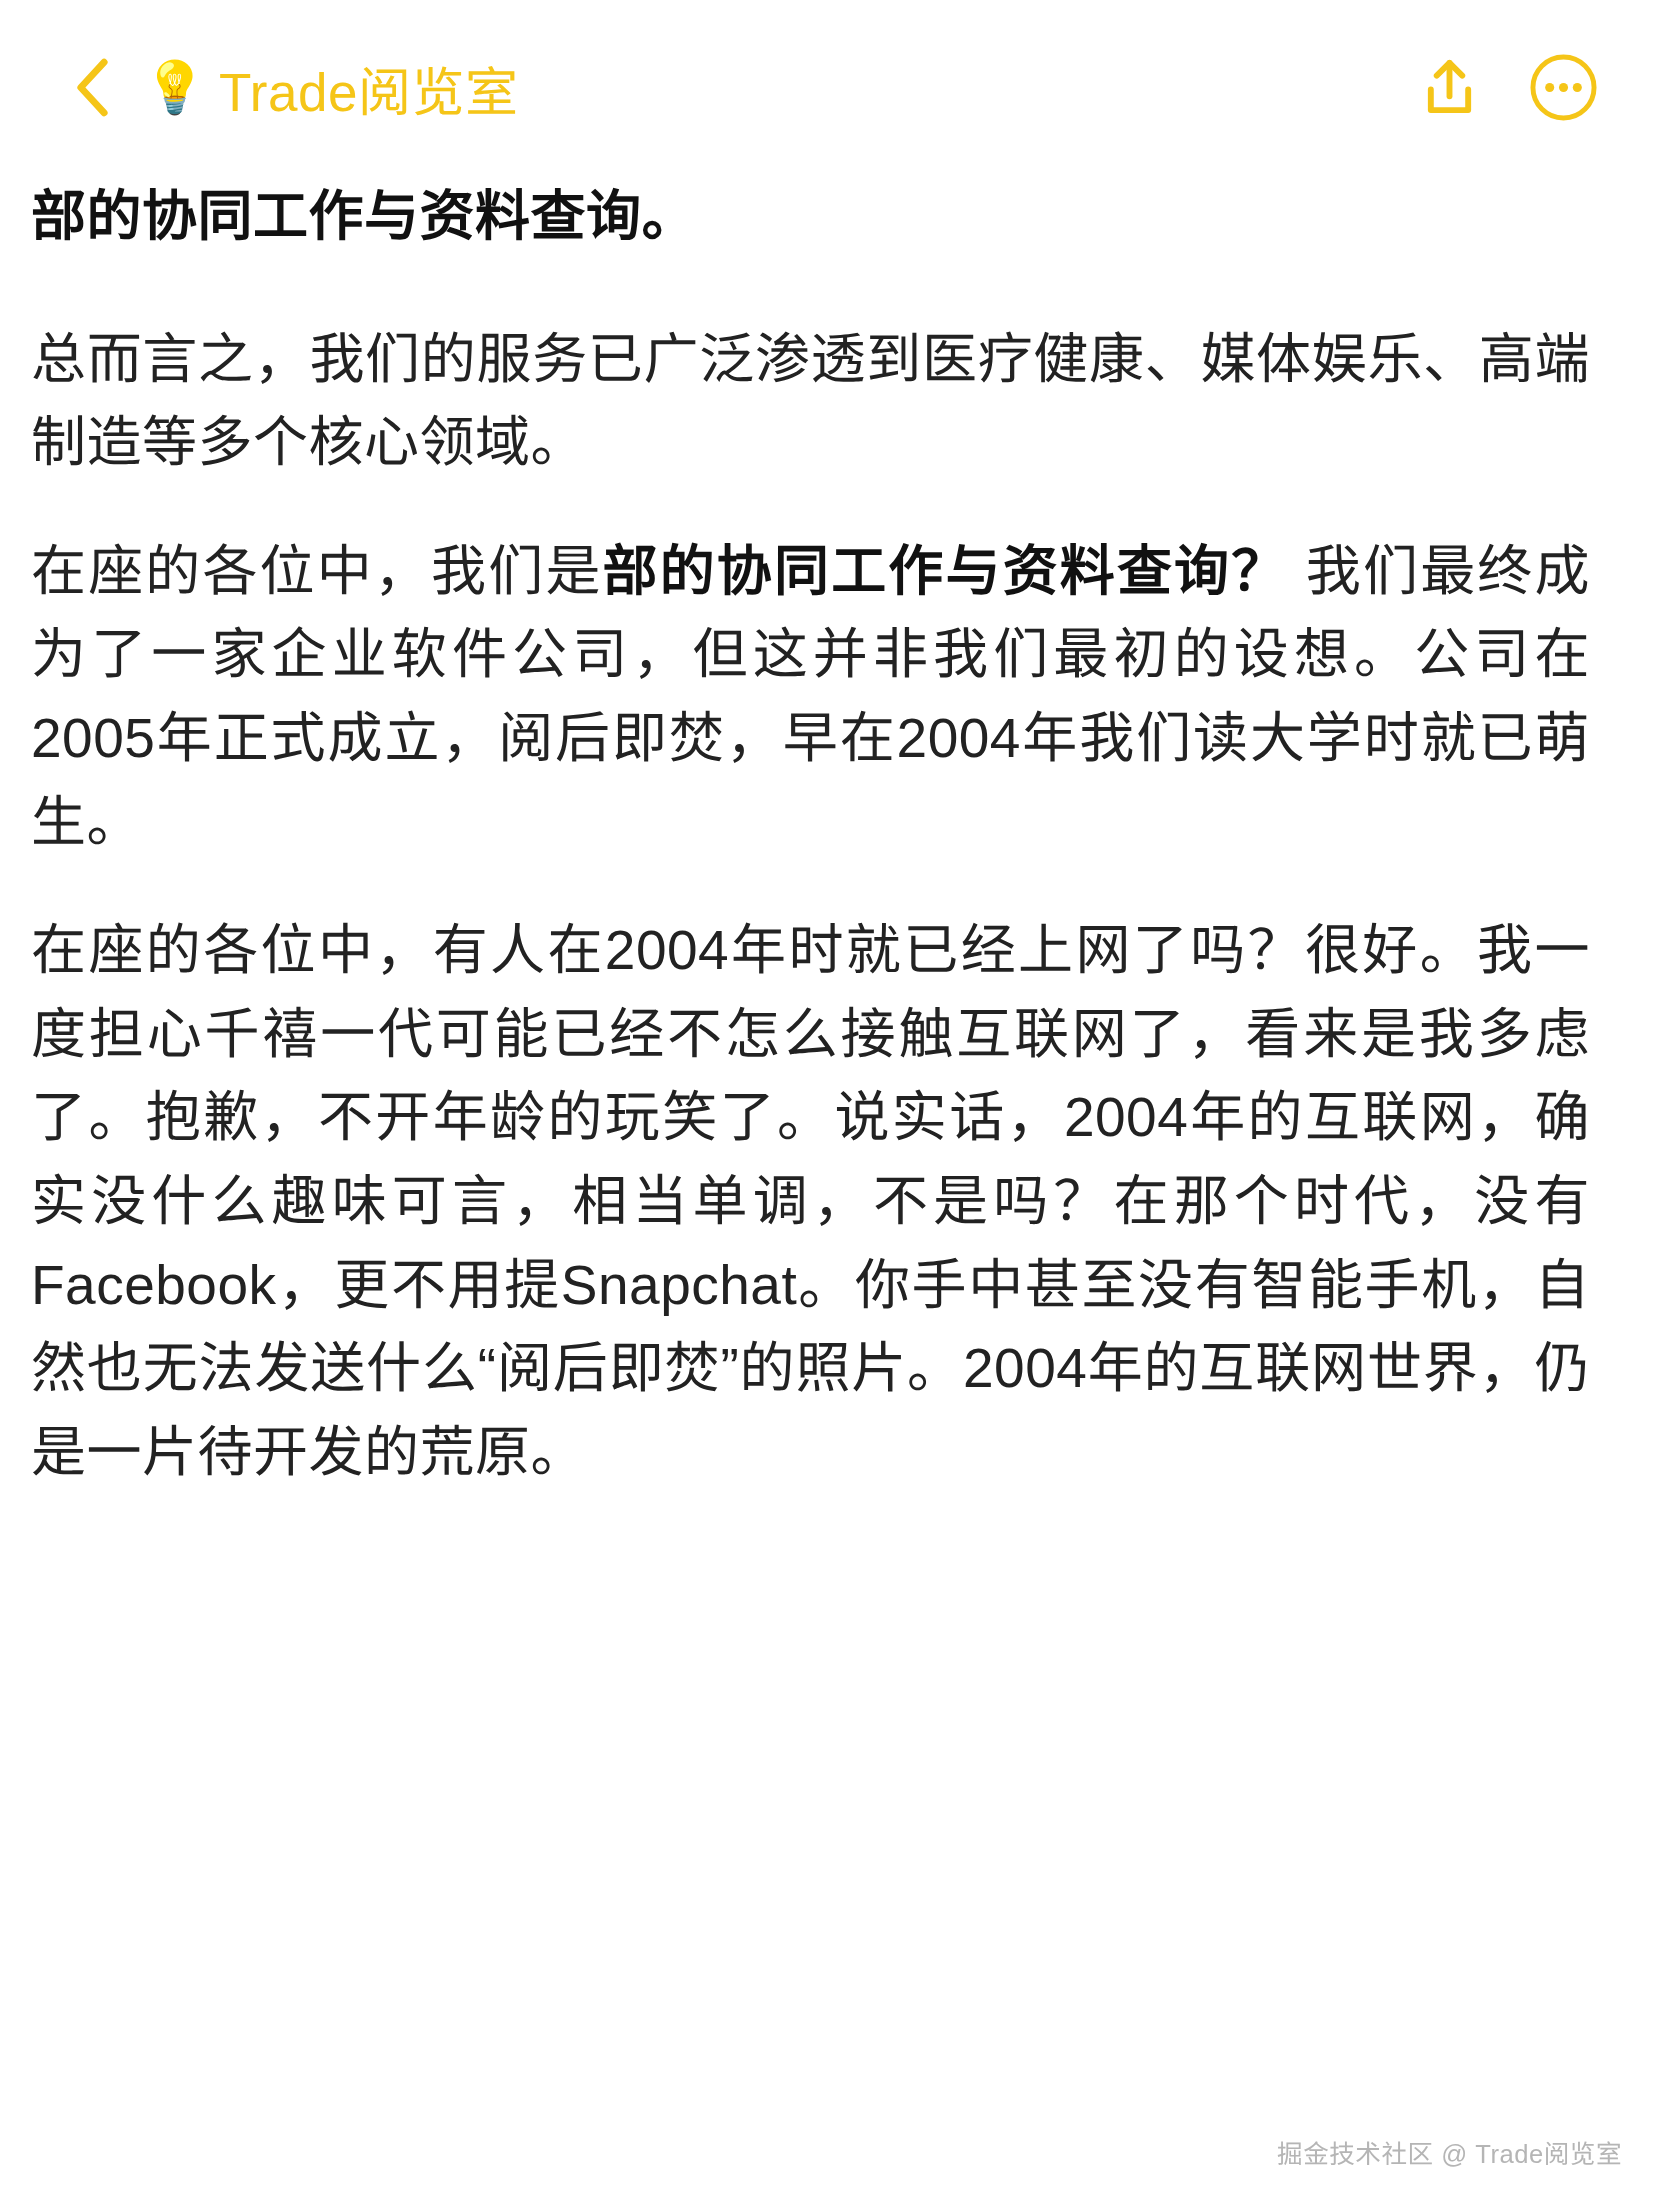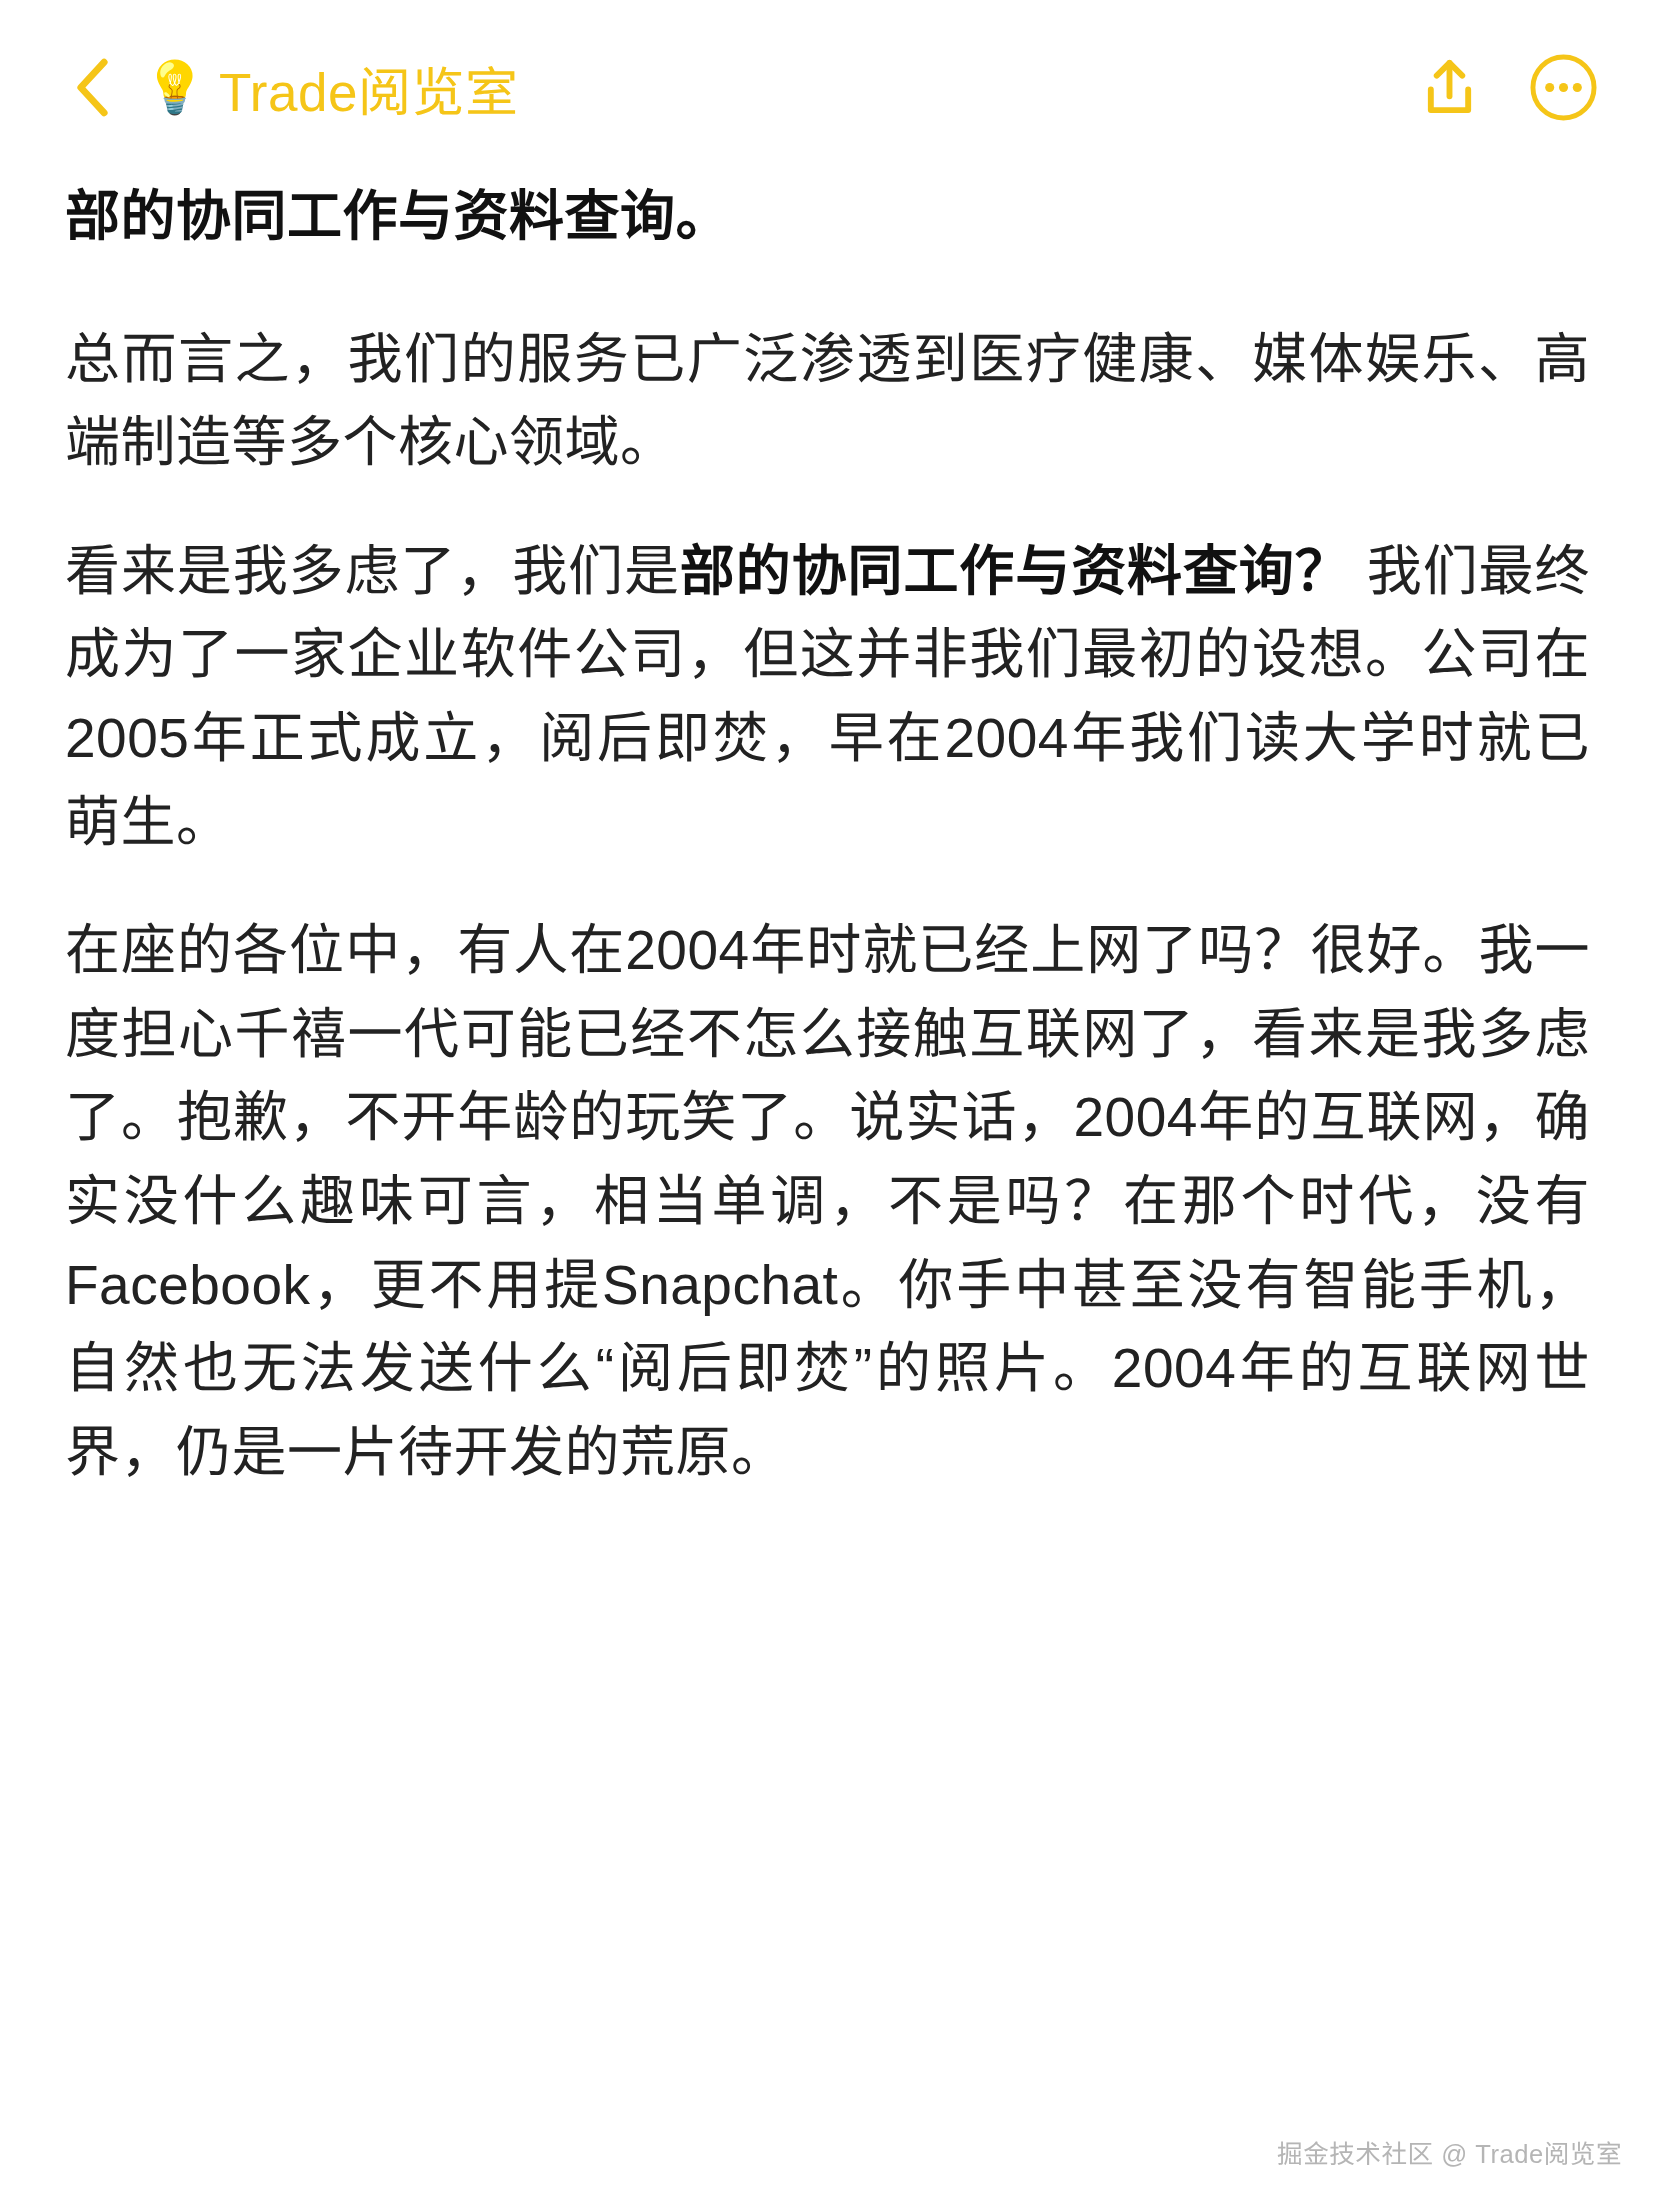--- a/index.html
+++ b/index.html
@@ -68,21 +68,21 @@
     width: 73px;
     height: 73px;
     display: flex;
     align-items: center;
     justify-content: center;
   }
   .icon-btn svg { display: block; }
 
   
   .article {
-    padding: 0 65px 0 65px;
+    padding: 0 65px 0 31px;
     box-sizing: border-box;
   }
   .para {
     font-size: 55px;
     line-height: 1.52;
     letter-spacing: 0.5px;
     color: #222222;
     margin: 0 0 45px 0;
     text-align: justify;
     word-break: break-word;
@@ -145,18 +145,18 @@
         </svg>
       </span>
     </div>
 
   </div>
 </div>
 
 <div class="article">
   <p class="para lead"><b>部的协同工作与资料查询。</b></p>
   <p class="para"><span>总而言之，我们的服务已广泛渗透到医疗健康、媒体娱乐、高端制造等多个核心领域。</span></p>
-  <p class="para"><span>看来是我多虑了，我们是</span><b>部的协同工作与资料查询？</b><span> 我们最终成为了一家企业软件公司，但这并非我们最初的设想。公司在2005年正式成立，阅后即焚，早在2004年我们读大学时就已萌生。</span></p>
+  <p class="para"><span>在座的各位中，我们是</span><b>部的协同工作与资料查询？</b><span> 我们最终成为了一家企业软件公司，但这并非我们最初的设想。公司在2005年正式成立，阅后即焚，早在2004年我们读大学时就已萌生。</span></p>
   <p class="para"><span>在座的各位中，有人在2004年时就已经上网了吗？很好。我一度担心千禧一代可能已经不怎么接触互联网了，看来是我多虑了。抱歉，不开年龄的玩笑了。说实话，2004年的互联网，确实没什么趣味可言，相当单调，不是吗？在那个时代，没有Facebook，更不用提Snapchat。你手中甚至没有智能手机，自然也无法发送什么“阅后即焚”的照片。2004年的互联网世界，仍是一片待开发的荒原。</span></p>
 </div>
 
 <div class="watermark">掘金技术社区 @ Trade阅览室</div>
 
 
 </body></html>

